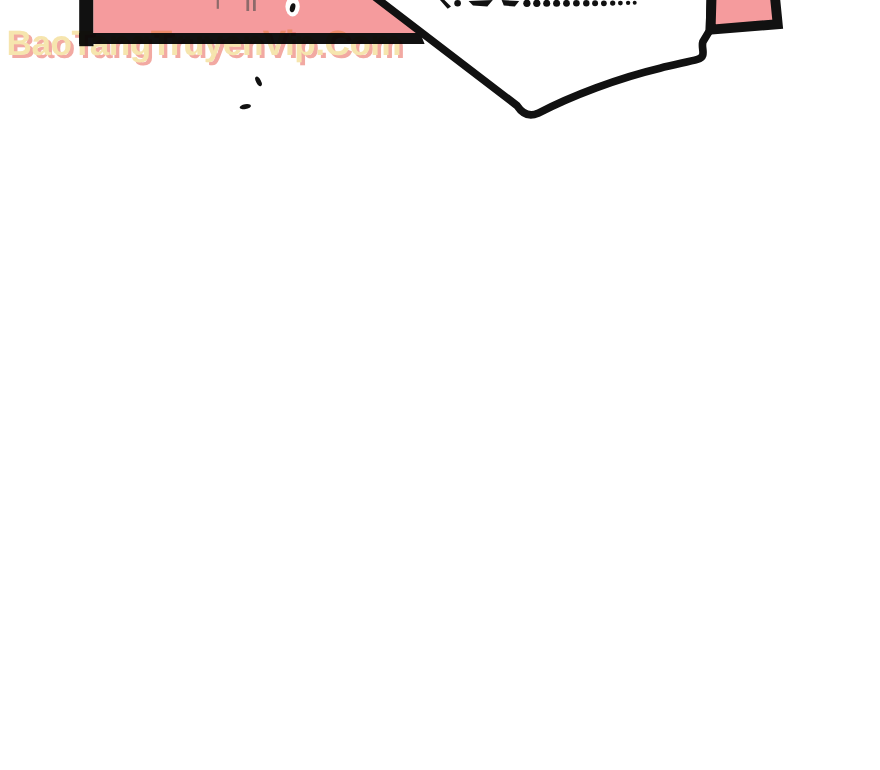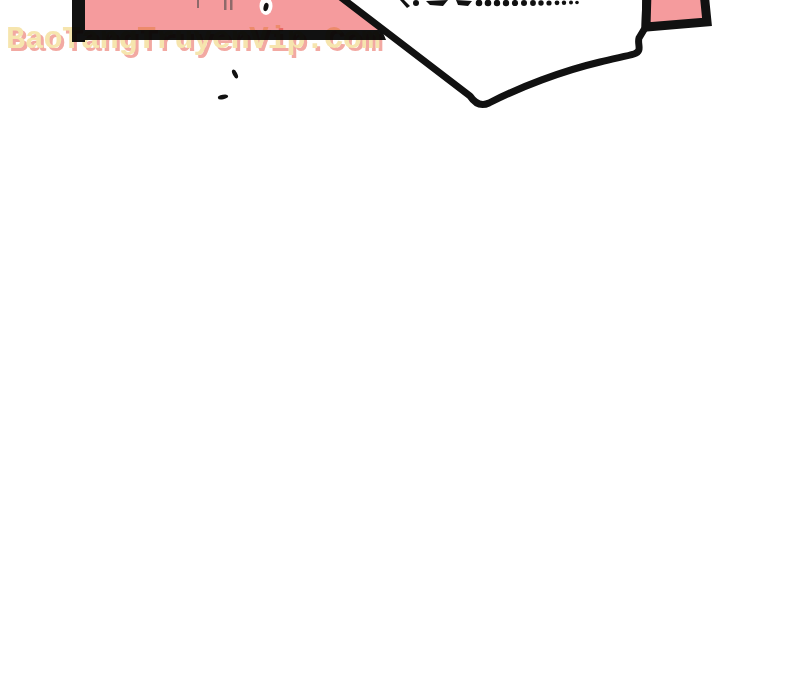--- a/index.html
+++ b/index.html
@@ -1,21 +1,21 @@
 <!DOCTYPE html>
 <html style="--bg: #ffffff; --ink: #111111; --panel-pink: #f59b9d; --panel-tick: #8d6a6a; --wm-fill: #f6e5ae; --wm-shadow: #f2a9a2; --footer-gray: #8b8b8b; --footer-blue: #4f7bbe;"><head>
 <meta charset="utf-8">
 <style>
   html,body{margin:0;padding:0;background:#fff;}
   #stage{
     position:relative;
     width:756px;height:700px;
     background:var(--bg,#fff);
     overflow:hidden;
-    font-family:Liberation Mono, monospace;
+    font-family:Liberation Sans, sans-serif;
   }
   
   .fill-pink{fill:var(--panel-pink);}
   .fill-ink{fill:var(--ink);}
   .fill-white{fill:#ffffff;}
   .fill-tick{fill:var(--panel-tick);}
   .stroke-ink{stroke:var(--ink);}
   .no-stroke{stroke:none;}
 
   .watermark{

